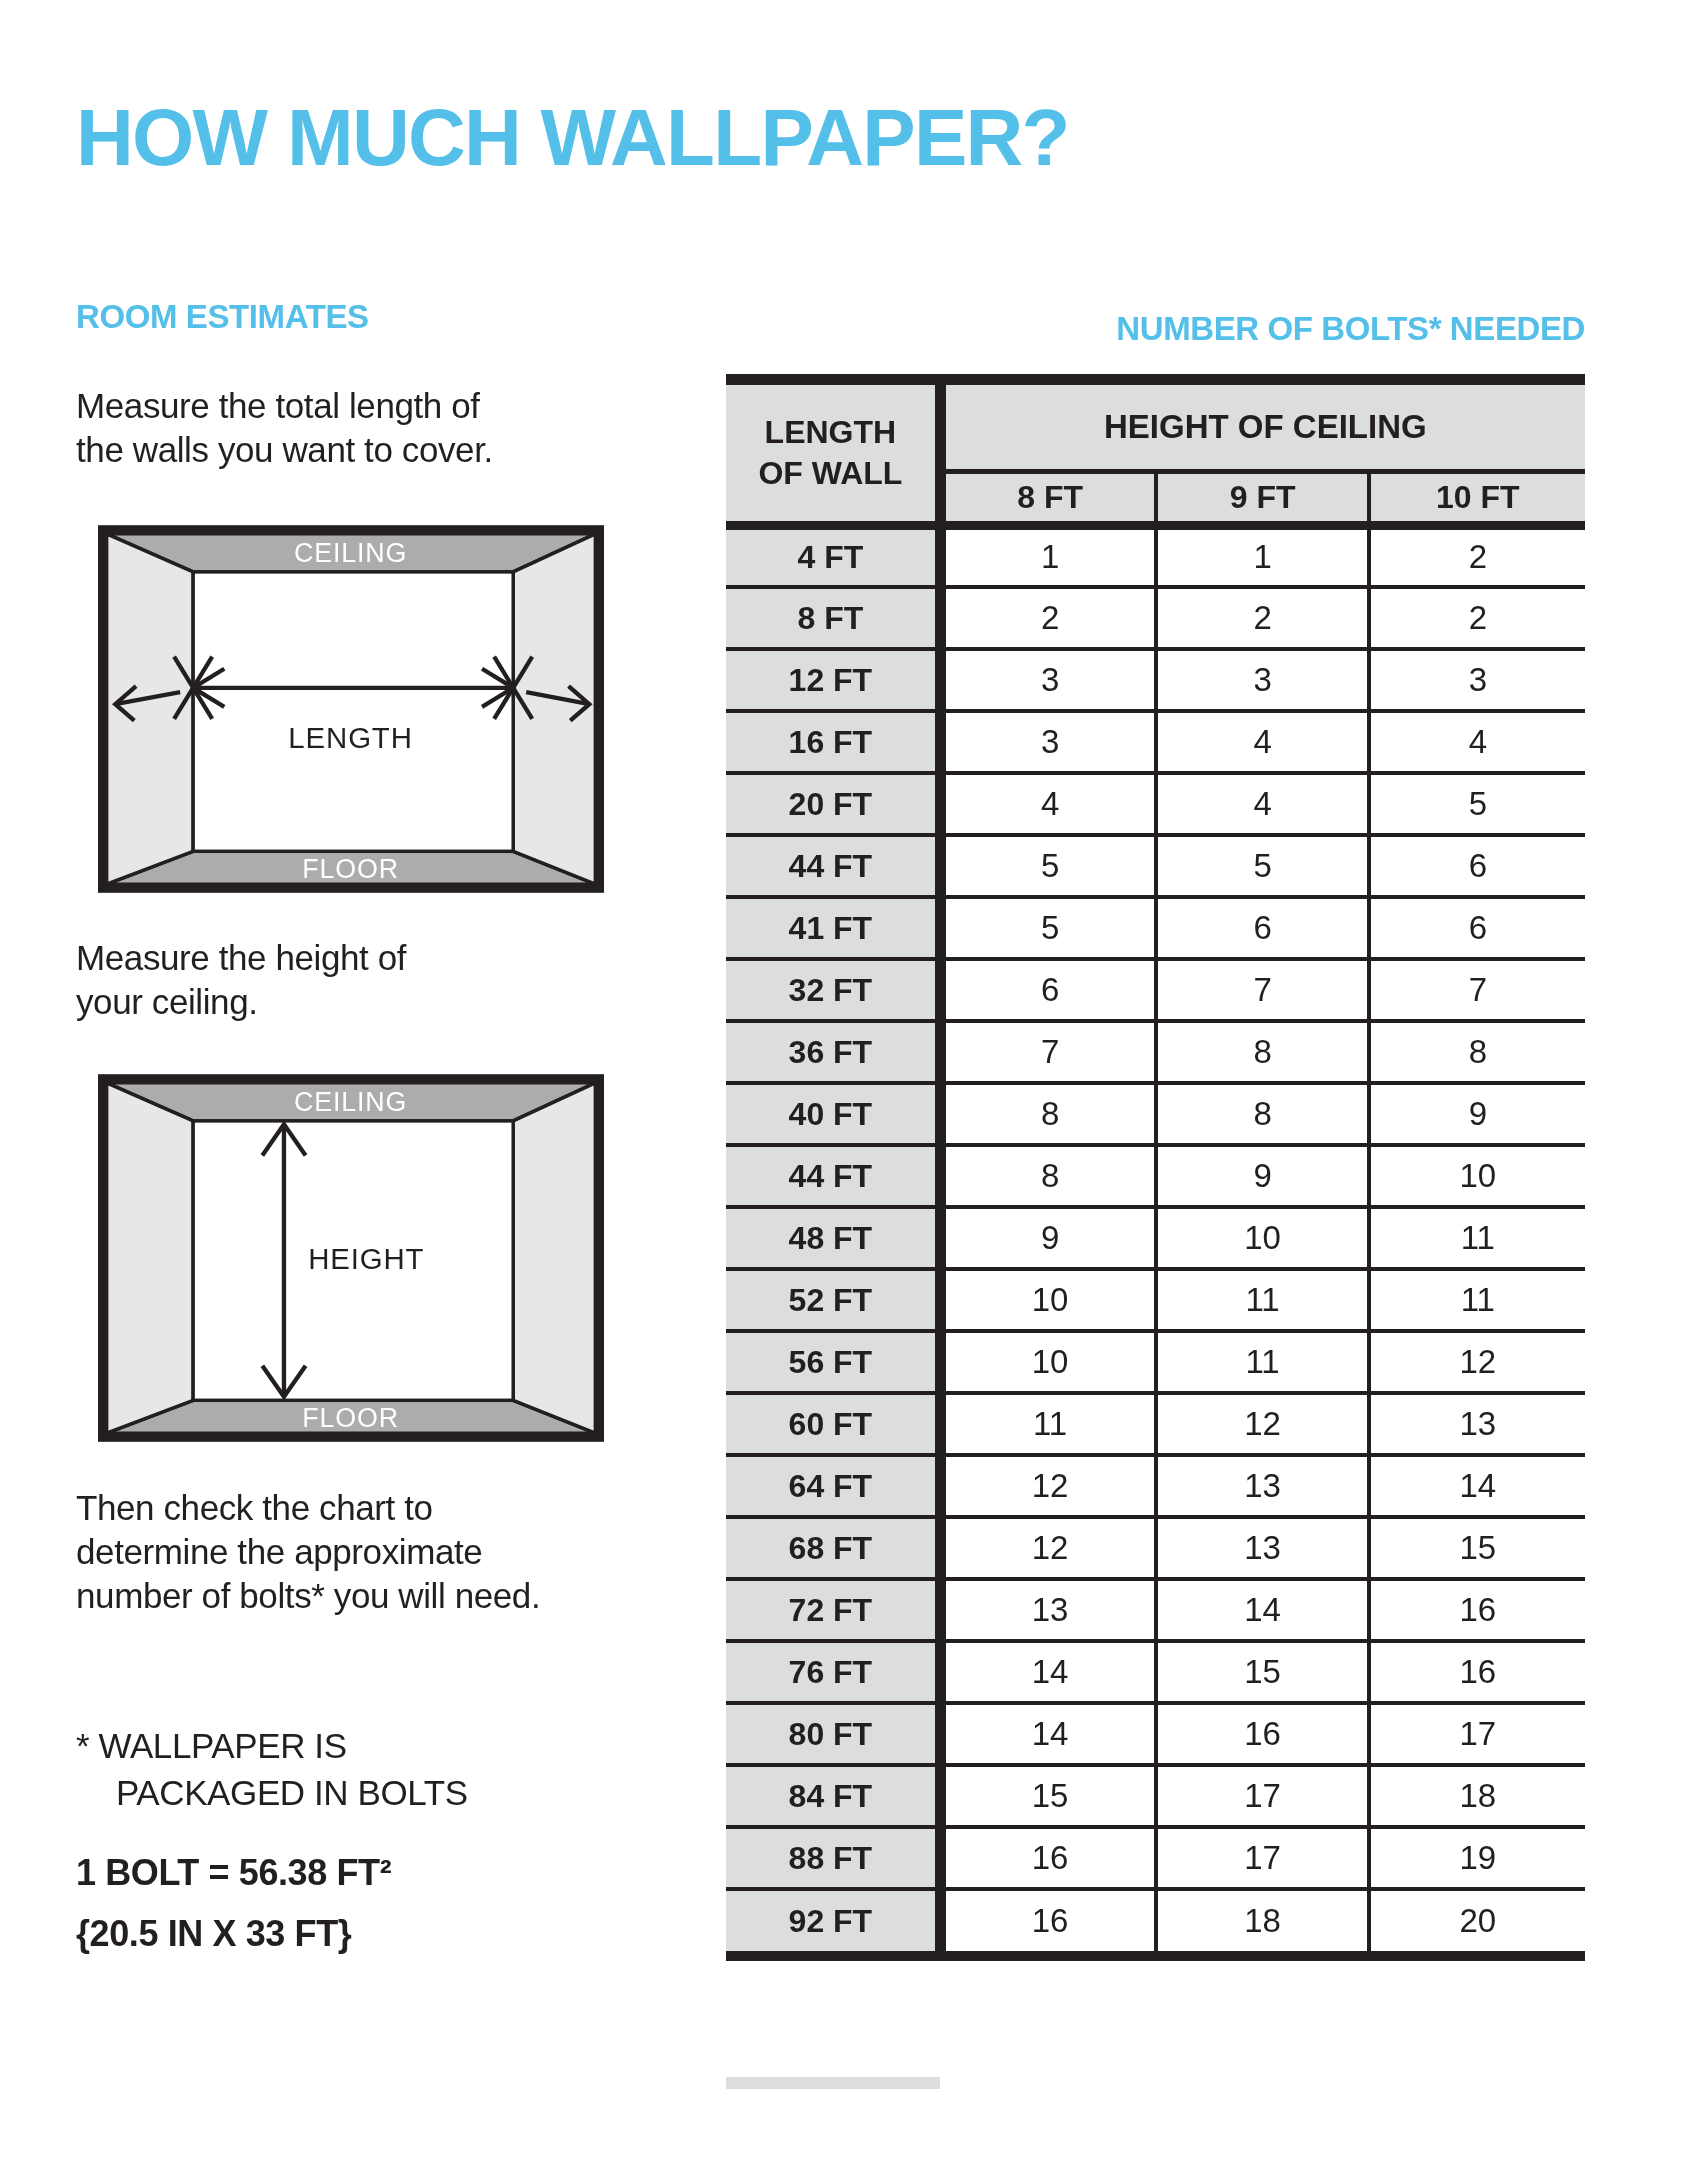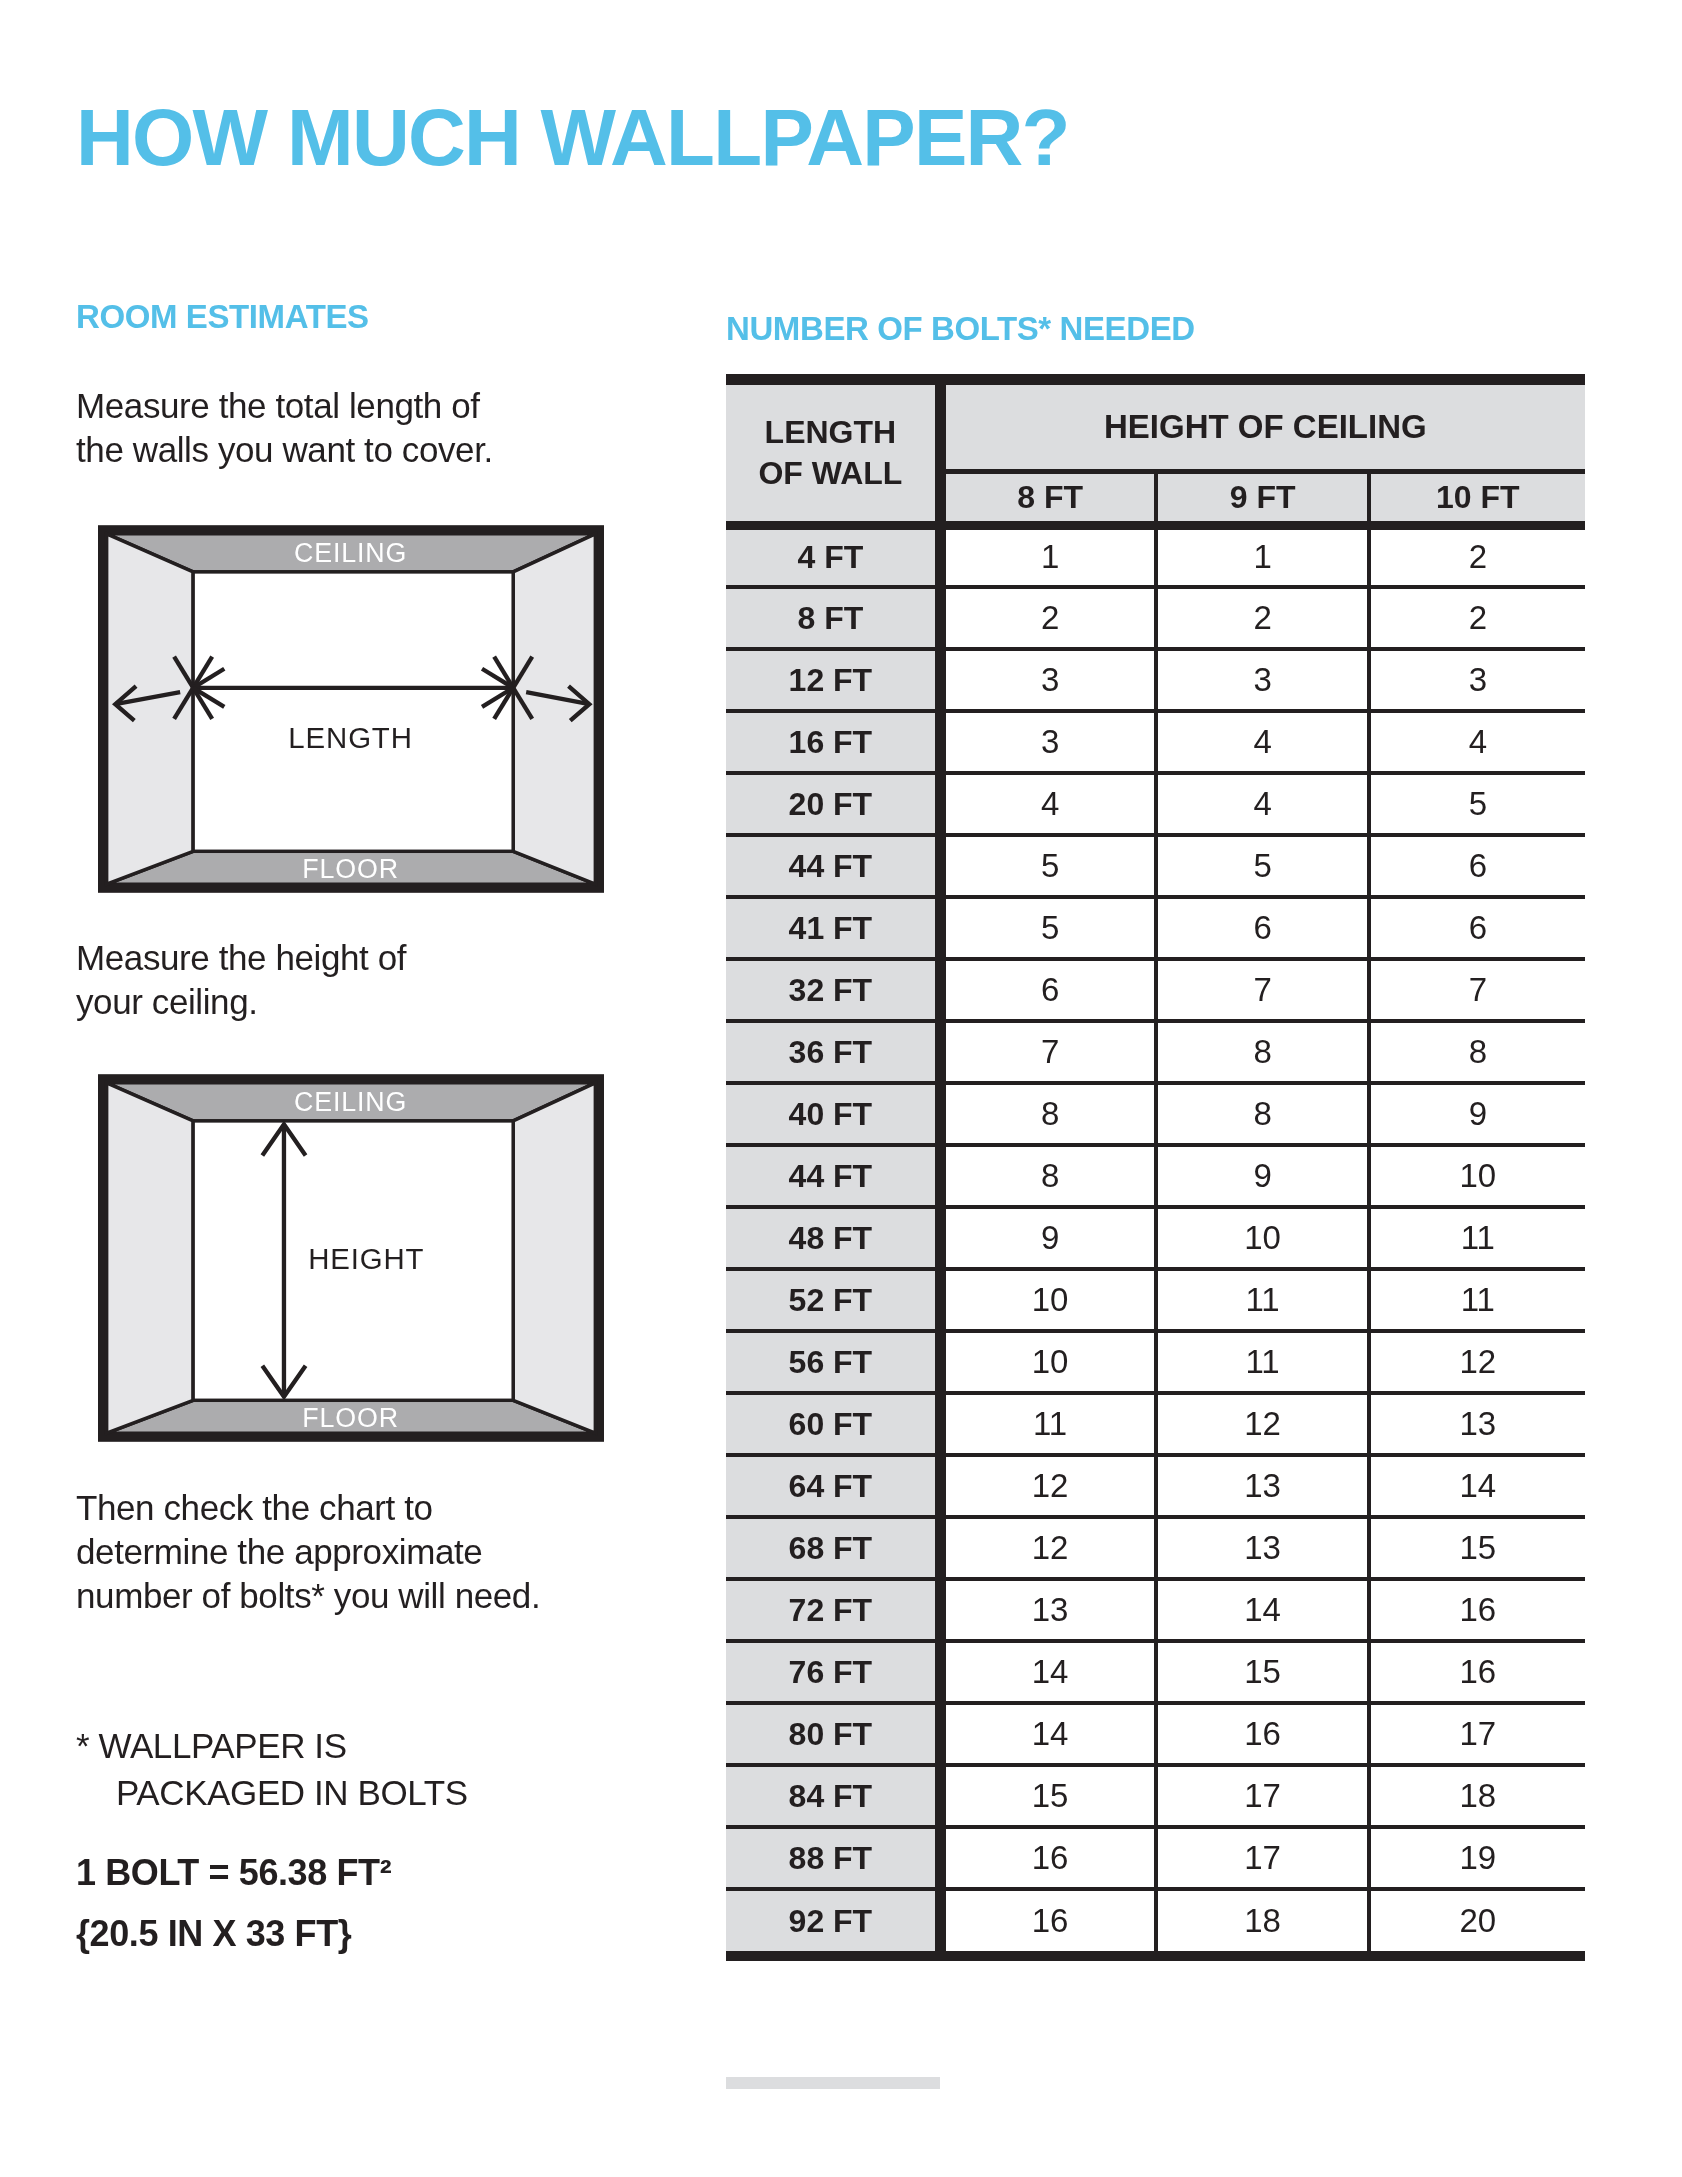--- a/index.html
+++ b/index.html
@@ -12,21 +12,21 @@
   *{margin:0;padding:0;box-sizing:border-box;}
   html,body{width:1683px;height:2177px;background:#ffffff;overflow:hidden;
     font-family:"Liberation Sans","DejaVu Sans",sans-serif;color:var(--ink);}
   .abs{position:absolute;}
 
   .title{left:76px;top:72px;font-size:80px;font-weight:bold;color:var(--blue);
     letter-spacing:-1.7px;white-space:nowrap;margin-top:20px;}
 
   .sec-head{font-size:33px;font-weight:bold;color:var(--blue);letter-spacing:-0.4px;white-space:nowrap;}
   .left-head{left:76px;top:298px;}
-  .table-head{left:726px;top:310px;width:859px;text-align:left;}
+  .table-head{left:726px;top:310px;width:859px;text-align:right;}
 
   .para{font-size:35px;line-height:44px;color:var(--ink);white-space:pre-line;letter-spacing:-0.4px;}
   .p1{left:76px;top:384px;}
   .p2{left:76px;top:936px;}
   .p3{left:76px;top:1486px;}
 
   .diagram{width:506px;height:368px;}
   .d1{left:98px;top:525px;}
   .d2{left:98px;top:1074px;}
 

